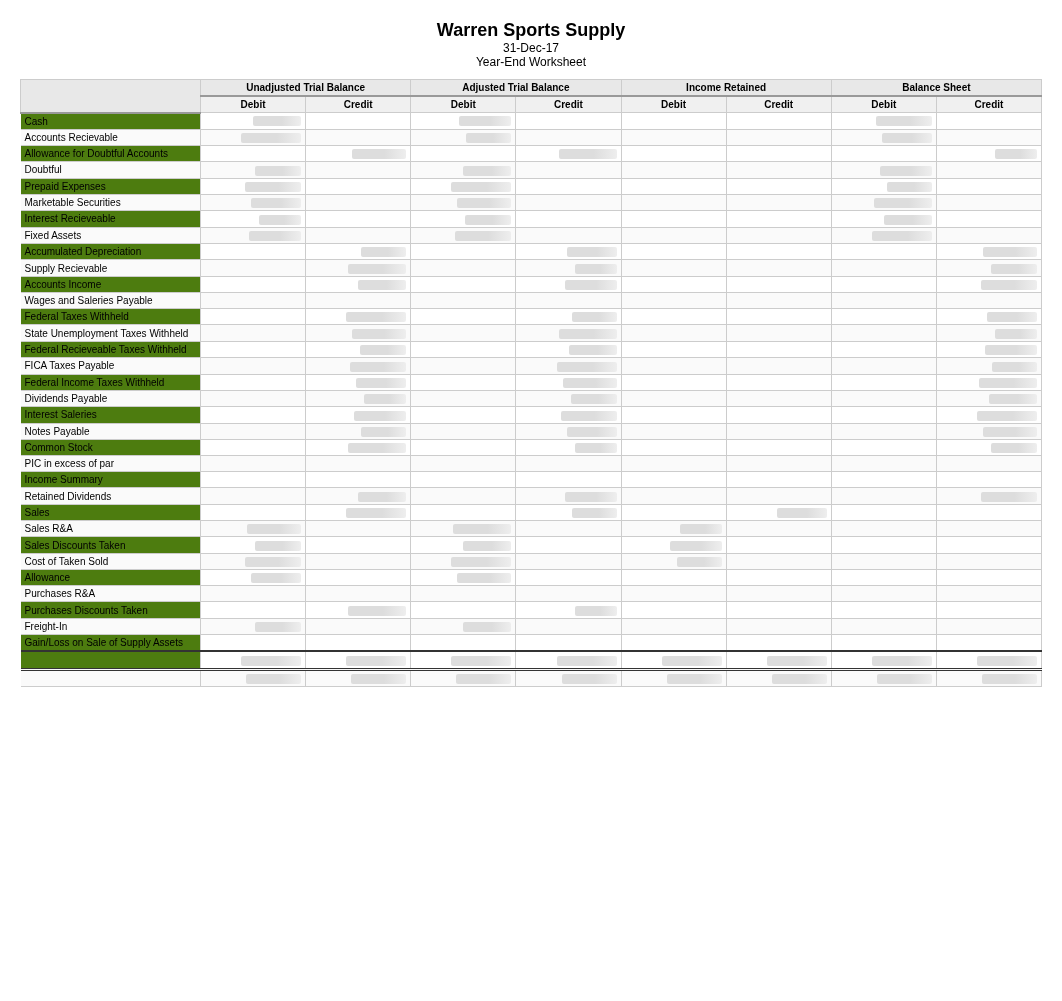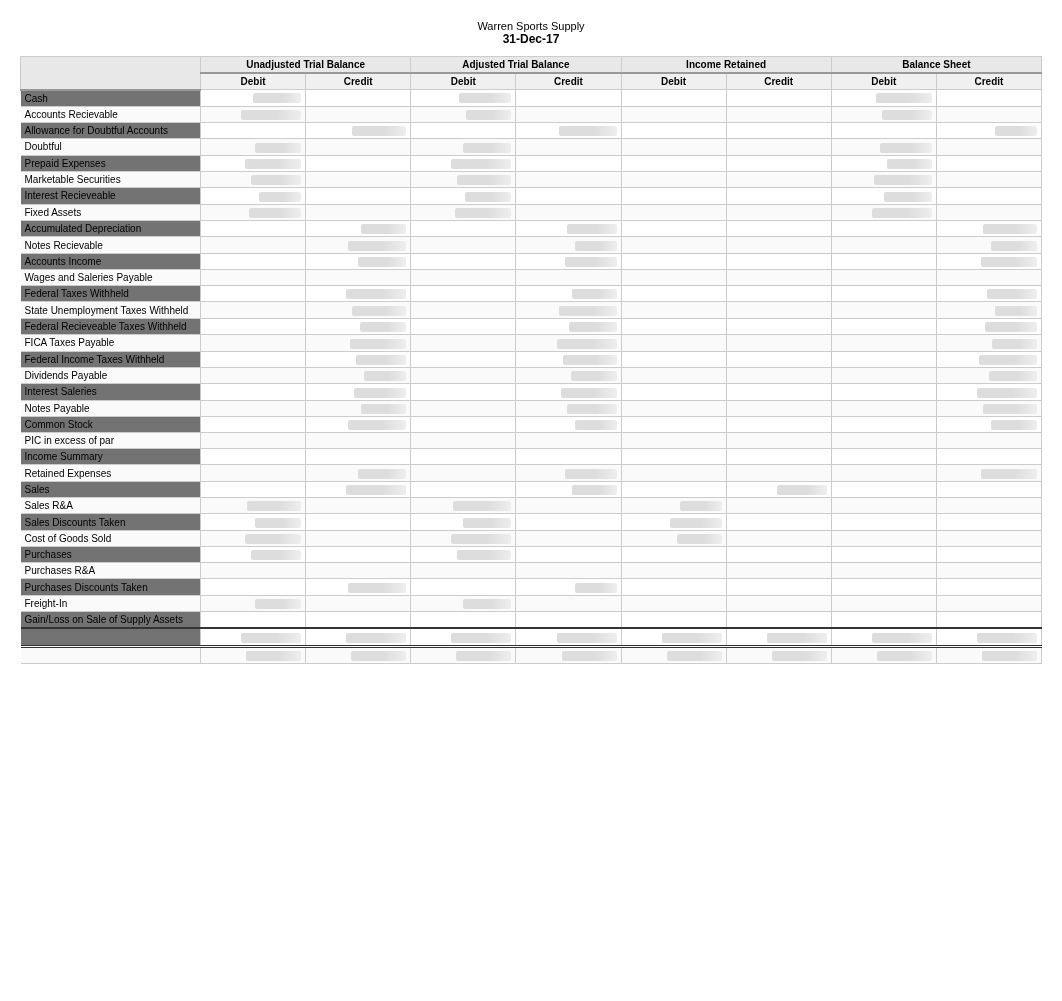--- a/index.html
+++ b/index.html
@@ -12,26 +12,26 @@
       min-height: 1001px;
     }
     .page {
       padding: 20px;
     }
     .header {
       text-align: center;
       margin-bottom: 10px;
     }
     .header h2 {
-      font-size: 11px;
-      font-weight: normal;
+      font-size: 18px;
+      font-weight: bold;
     }
     .header h3 {
       font-size: 12px;
-      font-weight: bold;
+      font-weight: normal;
     }
     .worksheet-table {
       width: 100%;
       border-collapse: collapse;
       font-size: 10px;
     }
     .worksheet-table th, .worksheet-table td {
       border: 1px solid #ccc;
       padding: 2px 4px;
       text-align: right;
@@ -40,21 +40,21 @@
     .worksheet-table th {
       background: #f0f0f0;
       font-weight: bold;
       text-align: center;
     }
     .worksheet-table td.account-name {
       text-align: left;
       min-width: 180px;
       border-left: none;
       border-right: none;
-      background: #737373;
+      background: #4d7c0f;
       font-size: 10px;
     }
     .worksheet-table tr:nth-child(even) td {
       background: #fafafa;
     }
     .worksheet-table tr:nth-child(even) td.account-name {
       background: #fafafa;
     }
     .group-header th {
       background: #e8e8e8;
@@ -88,20 +88,21 @@
       border-top: 3px double #333;
     }
   </style>
 </head>
 <body>
 
 <div class="page">
   <div class="header">
     <h2>Warren Sports Supply</h2>
     <h3>31-Dec-17</h3>
+    <h3>Year-End Worksheet</h3>
   </div>
 
   <table class="worksheet-table">
     <thead>
       <tr class="group-header">
         <th rowspan="2" style="text-align:left; width:180px;"></th>
         <th colspan="2">Unadjusted Trial Balance</th>
         <th colspan="2">Adjusted Trial Balance</th>
         <th colspan="2">Income Retained</th>
         <th colspan="2">Balance Sheet</th>
@@ -211,21 +212,21 @@
           <td class="num-cell"></td>
           <td class="num-cell"><span class="blurred" style="width: 45px;"></span></td>
           <td class="num-cell"></td>
           <td class="num-cell"><span class="blurred" style="width: 50px;"></span></td>
           <td class="num-cell"></td>
           <td class="num-cell"></td>
           <td class="num-cell"></td>
           <td class="num-cell"><span class="blurred" style="width: 54px;"></span></td>
         </tr>
         <tr>
-          <td class="account-name">Notes Recievable</td>
+          <td class="account-name">Supply Recievable</td>
           <td class="num-cell"></td>
           <td class="num-cell"><span class="blurred" style="width: 58px;"></span></td>
           <td class="num-cell"></td>
           <td class="num-cell"><span class="blurred" style="width: 42px;"></span></td>
           <td class="num-cell"></td>
           <td class="num-cell"></td>
           <td class="num-cell"></td>
           <td class="num-cell"><span class="blurred" style="width: 46px;"></span></td>
         </tr>
         <tr>
@@ -365,21 +366,21 @@
           <td class="num-cell"></td>
           <td class="num-cell"></td>
           <td class="num-cell"></td>
           <td class="num-cell"></td>
           <td class="num-cell"></td>
           <td class="num-cell"></td>
           <td class="num-cell"></td>
           <td class="num-cell"></td>
         </tr>
         <tr>
-          <td class="account-name">Retained Expenses</td>
+          <td class="account-name">Retained Dividends</td>
           <td class="num-cell"></td>
           <td class="num-cell"><span class="blurred" style="width: 48px;"></span></td>
           <td class="num-cell"></td>
           <td class="num-cell"><span class="blurred" style="width: 52px;"></span></td>
           <td class="num-cell"></td>
           <td class="num-cell"></td>
           <td class="num-cell"></td>
           <td class="num-cell"><span class="blurred" style="width: 56px;"></span></td>
         </tr>
         <tr>
@@ -409,32 +410,32 @@
           <td class="num-cell"><span class="blurred" style="width: 46px;"></span></td>
           <td class="num-cell"></td>
           <td class="num-cell"><span class="blurred" style="width: 48px;"></span></td>
           <td class="num-cell"></td>
           <td class="num-cell"><span class="blurred" style="width: 52px;"></span></td>
           <td class="num-cell"></td>
           <td class="num-cell"></td>
           <td class="num-cell"></td>
         </tr>
         <tr>
-          <td class="account-name">Cost of Goods Sold</td>
-          <td class="num-cell"><span class="blurred" style="width: 56px;"></span></td>
-          <td class="num-cell"></td>
-          <td class="num-cell"><span class="blurred" style="width: 60px;"></span></td>
-          <td class="num-cell"></td>
-          <td class="num-cell"><span class="blurred" style="width: 45px;"></span></td>
-          <td class="num-cell"></td>
-          <td class="num-cell"></td>
-          <td class="num-cell"></td>
-        </tr>
-        <tr>
-          <td class="account-name">Purchases</td>
+          <td class="account-name">Cost of Taken Sold</td>
+          <td class="num-cell"><span class="blurred" style="width: 56px;"></span></td>
+          <td class="num-cell"></td>
+          <td class="num-cell"><span class="blurred" style="width: 60px;"></span></td>
+          <td class="num-cell"></td>
+          <td class="num-cell"><span class="blurred" style="width: 45px;"></span></td>
+          <td class="num-cell"></td>
+          <td class="num-cell"></td>
+          <td class="num-cell"></td>
+        </tr>
+        <tr>
+          <td class="account-name">Allowance</td>
           <td class="num-cell"><span class="blurred" style="width: 50px;"></span></td>
           <td class="num-cell"></td>
           <td class="num-cell"><span class="blurred" style="width: 54px;"></span></td>
           <td class="num-cell"></td>
           <td class="num-cell"></td>
           <td class="num-cell"></td>
           <td class="num-cell"></td>
           <td class="num-cell"></td>
         </tr>
         <tr>

